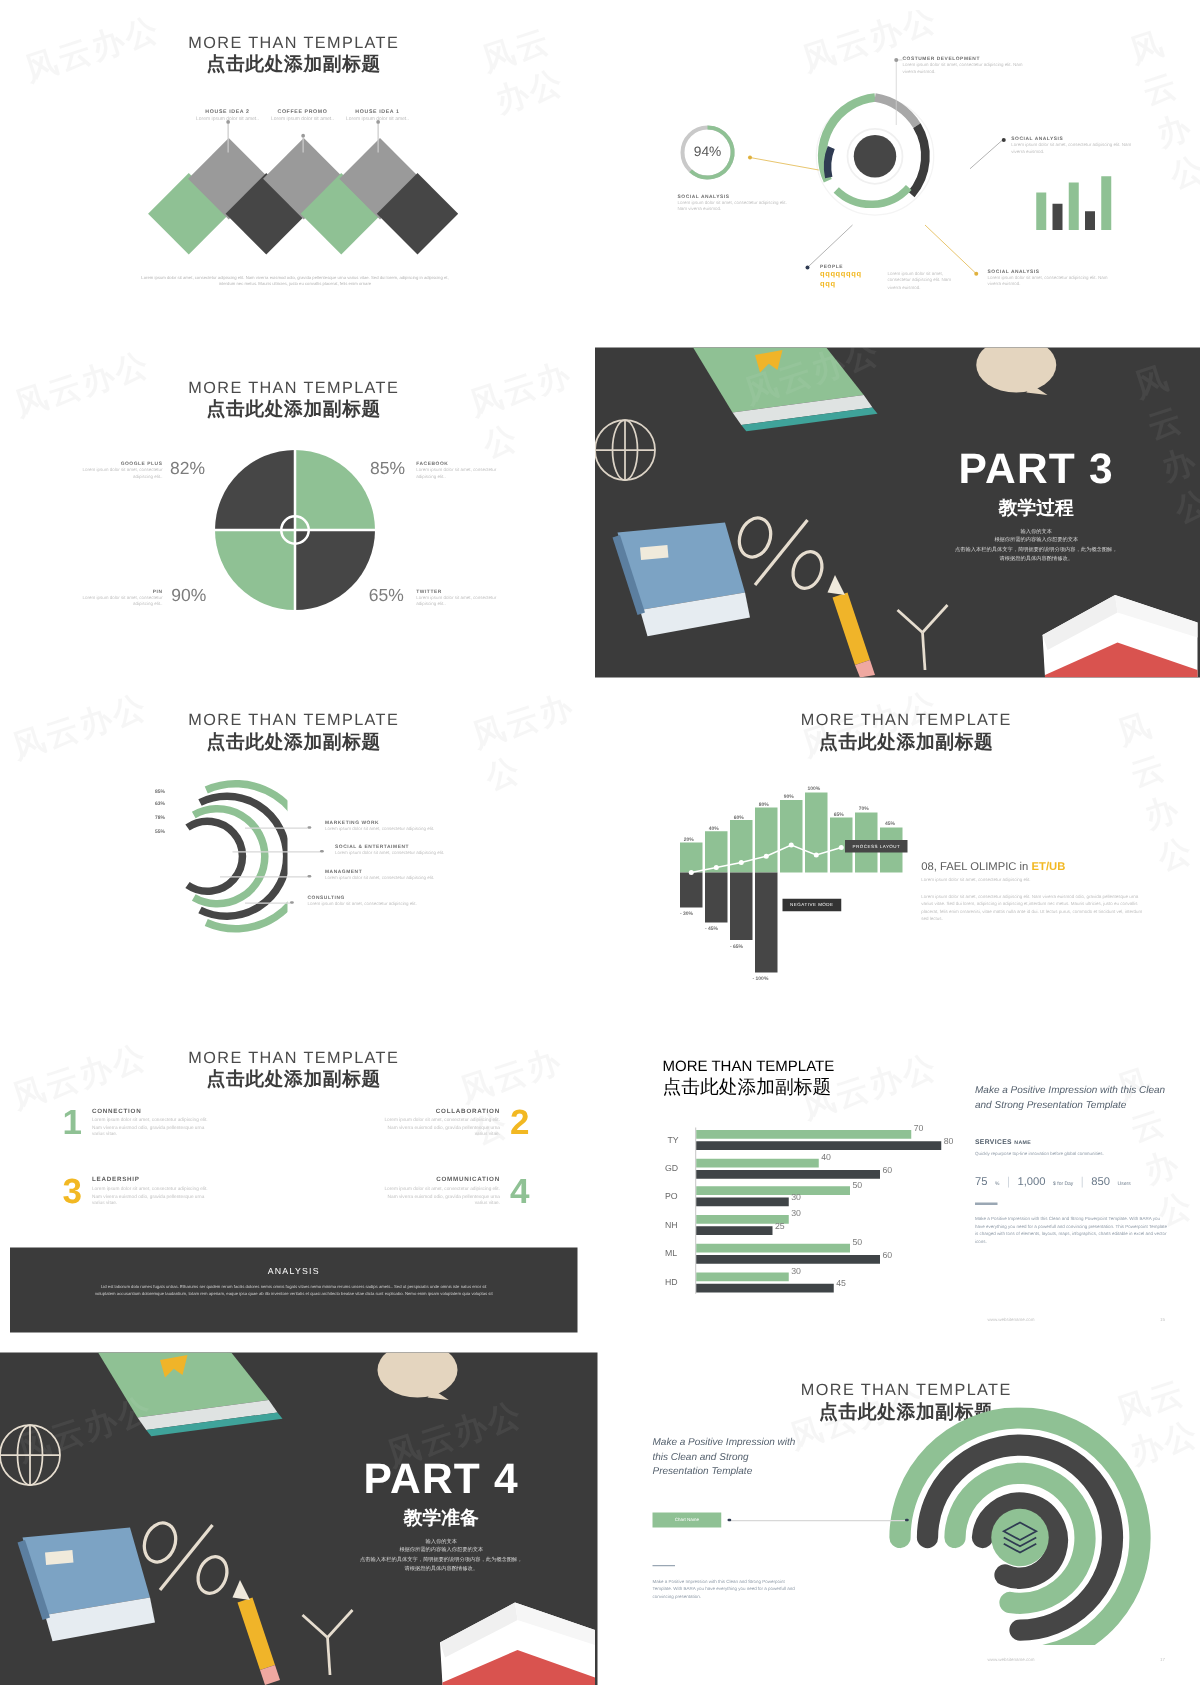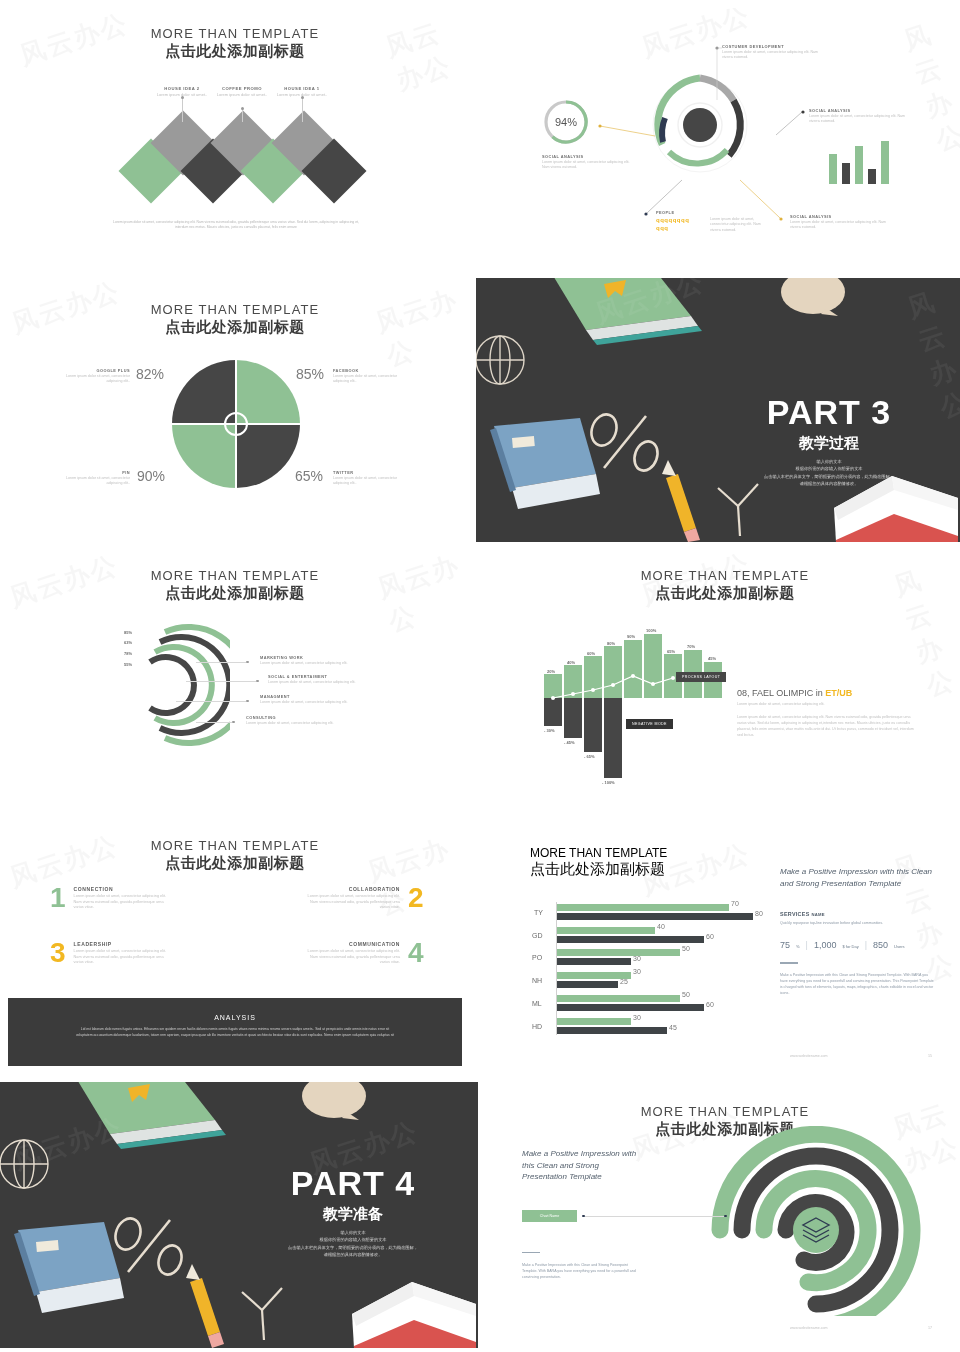--- a/index.html
+++ b/index.html
@@ -288,21 +288,21 @@
       <g>
         <polygon points="358,230 416,198 482,220 482,264 360,264" fill="#ffffff"></polygon>
         <polygon points="358,230 416,198 418,212 362,242" fill="#f0f0f0"></polygon>
         <polygon points="416,198 482,220 482,232 418,212" fill="#f6f6f6"></polygon>
         <polygon points="360,262 418,236 482,258 482,264 360,264" fill="#d9534f"></polygon>
       </g>
     </svg>
     <div class="wm lite" style="left:118px;top:2px;">风云办公</div>
     <div class="wm lite" style="left:448px;top:6px;">风云办公</div>
 
-    <div style="position:absolute;left:238px;top:78px;width:230px;text-align:center;margin-top:37px;">
+    <div style="position:absolute;left:238px;top:78px;width:230px;text-align:center;">
       <div class="part-title">PART 3</div>
       <div class="part-sub" style="margin-top:2px;">教学过程</div>
       <div style="margin-top:5px;">
         <div class="part-body">输入你的文本</div>
         <div class="part-body">根据你所需的内容输入你想要的文本</div>
         <div class="part-body">点击输入本栏的具体文字，简明扼要的说明分项内容，此为概念图解，</div>
         <div class="part-body">请根据您的具体内容酌情修改。</div>
       </div>
     </div>
   </div>

